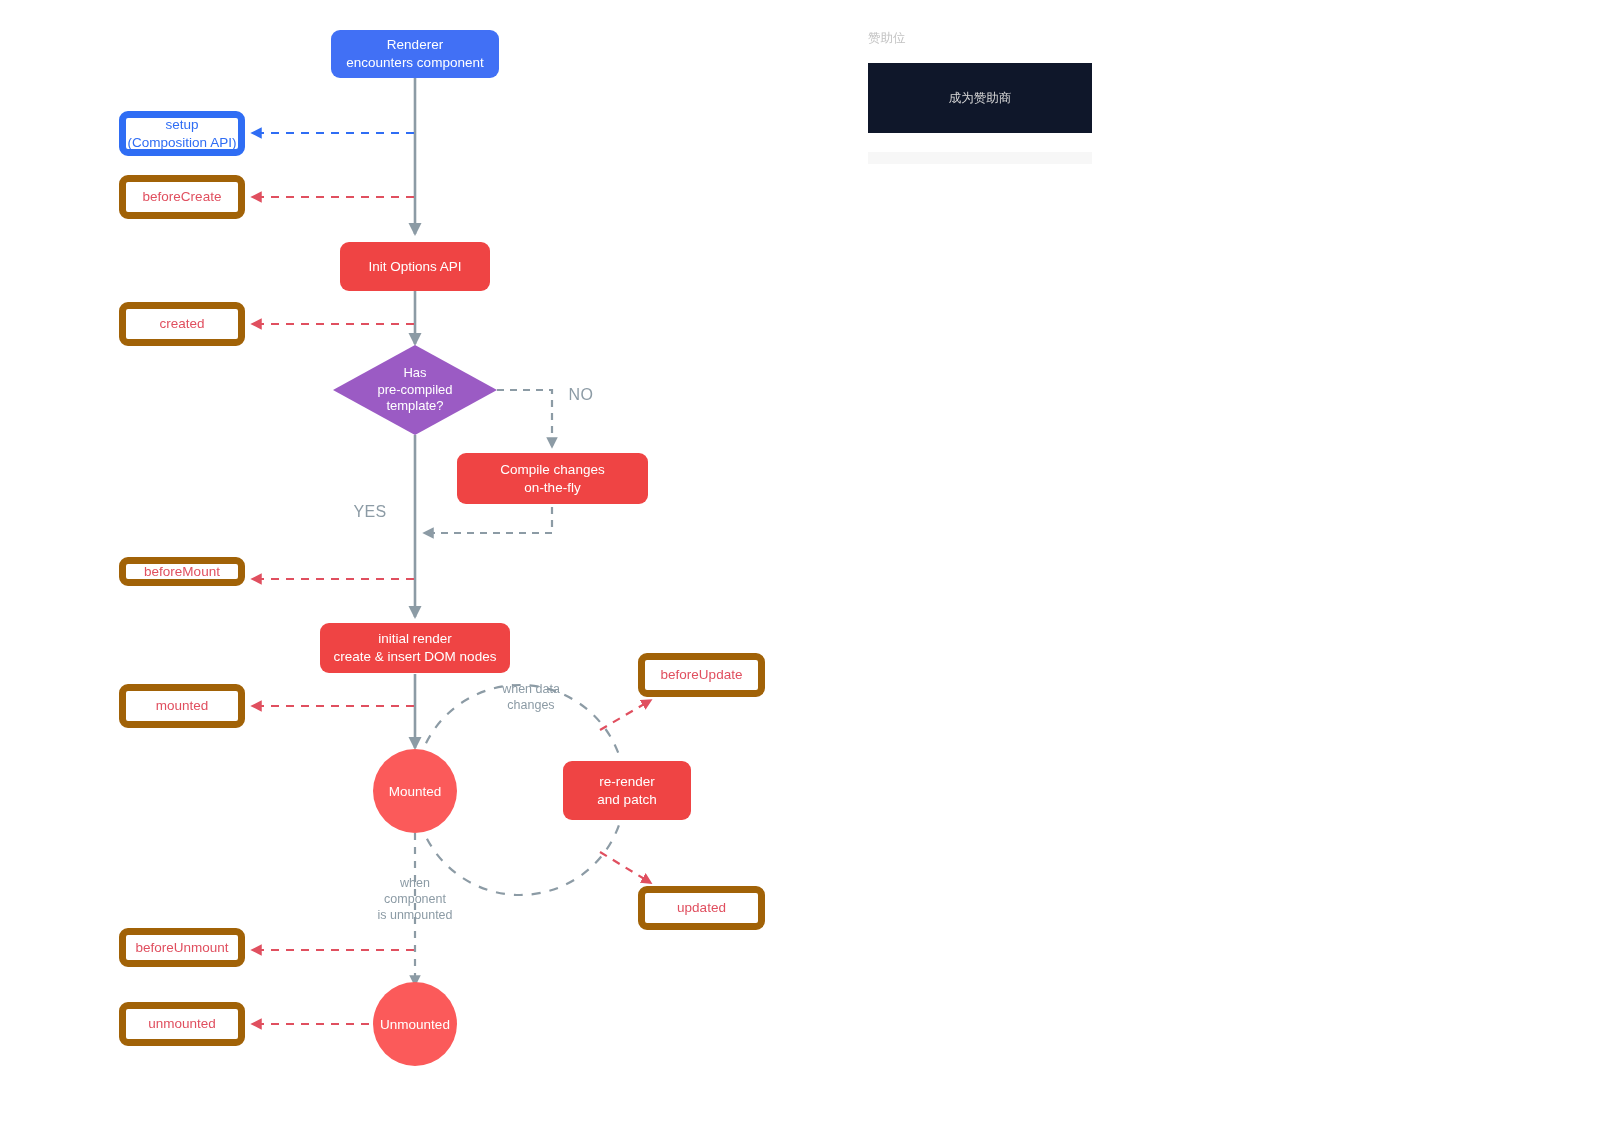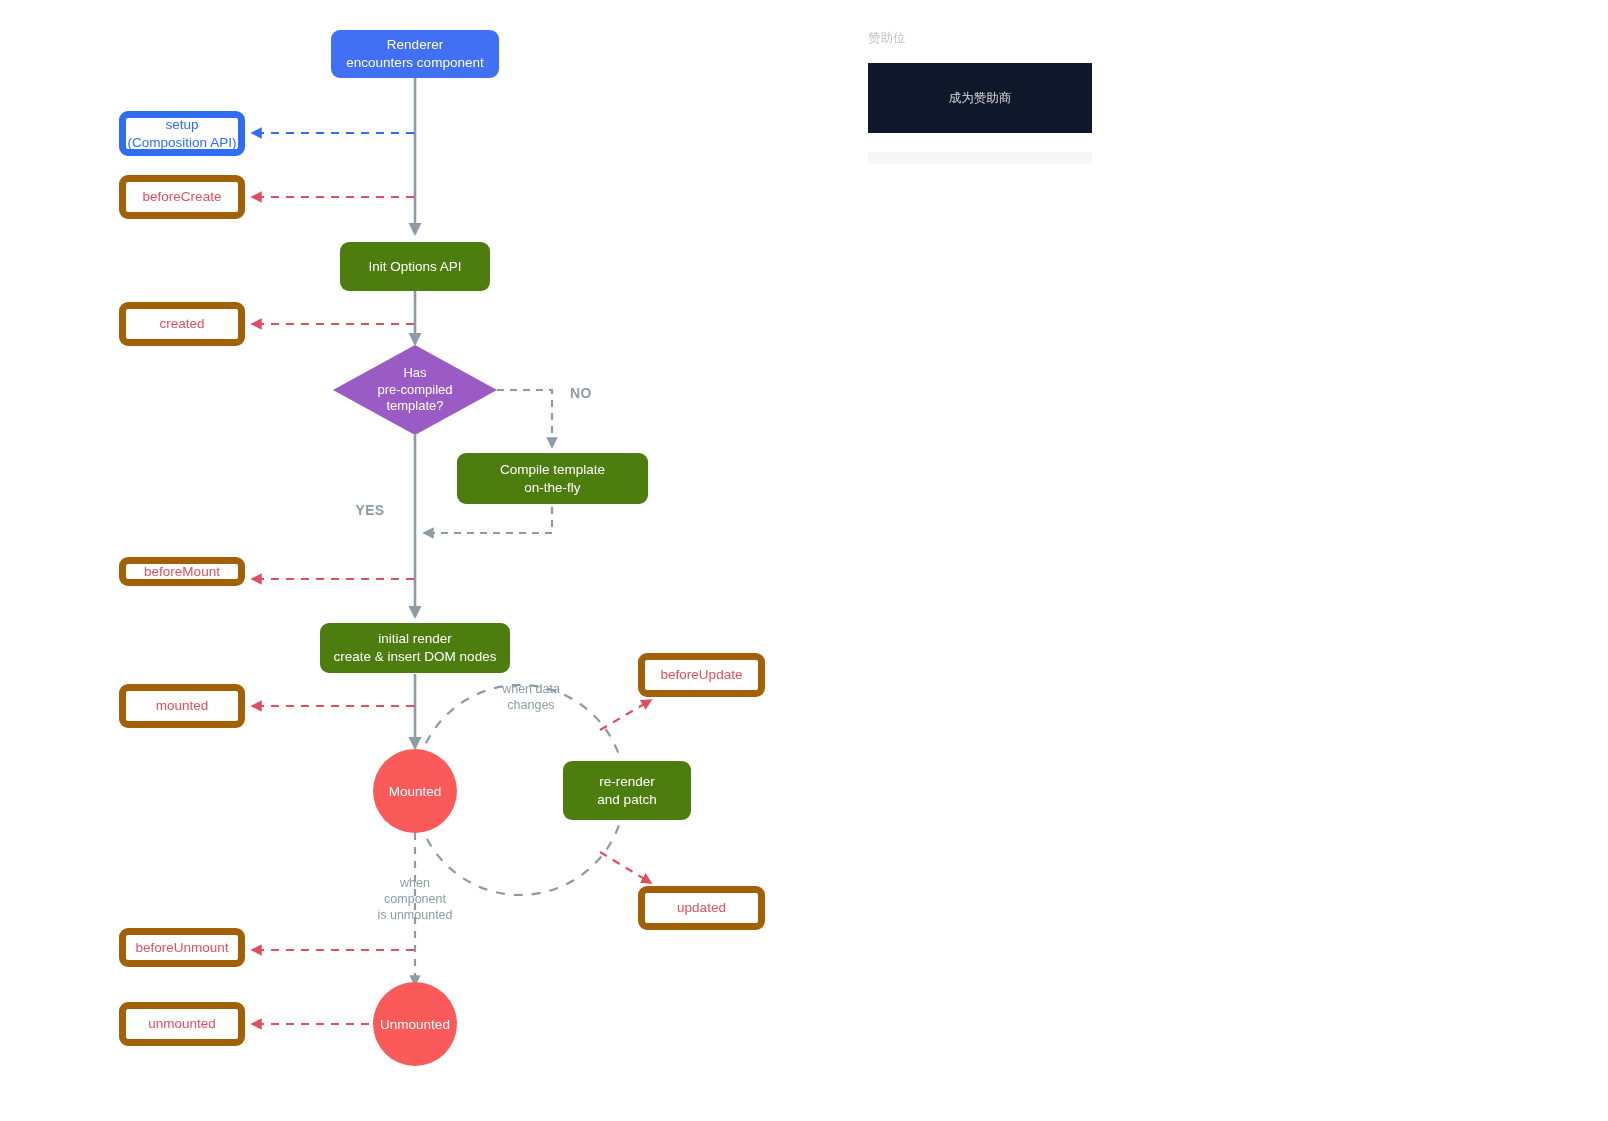--- a/index.html
+++ b/index.html
@@ -44,21 +44,21 @@
     line-height: 1.32;
     white-space: pre-line;
   }
 
   .node-solid {
     color: #ffffff;
     font-size: 13.5px;
     border-radius: 9px;
   }
   .node-blue  { background: #4170f5; }
-  .node-green { background: #4d7c0f; }
+  .node-green { background: #ef4444; }
 
   .node-diamond-wrap {
     position: absolute;
     display: flex;
     align-items: center;
     justify-content: center;
   }
   .node-diamond-shape {
     position: absolute;
     left: 0; top: 0;
@@ -110,22 +110,22 @@
 
   .edge-label {
     position: absolute;
     color: #8c9ba5;
     font-size: 12.5px;
     text-align: center;
     line-height: 1.28;
     white-space: pre-line;
   }
   .edge-label.is-branch {
-    font-weight: bold;
-    font-size: 14px;
+    font-weight: normal;
+    font-size: 16px;
     letter-spacing: 0.4px;
   }
 
   
   #sponsor-sidebar {
     position: absolute;
     left: 868px;
     top: 30px;
     width: 224px;
   }
@@ -236,21 +236,21 @@
 
   <div class="node node-solid node-green" style="left:340px; top:242px; width:150px; height:49px;">Init Options API</div>
 
   <div class="node-diamond-wrap" style="left:333px; top:345px; width:164px; height:90px;">
     <div class="node-diamond-shape"></div>
     <div class="node-diamond-label">Has
 pre-compiled
 template?</div>
   </div>
 
-  <div class="node node-solid node-green" style="left:457px; top:453px; width:191px; height:51px;">Compile template
+  <div class="node node-solid node-green" style="left:457px; top:453px; width:191px; height:51px;">Compile changes
 on-the-fly</div>
 
   <div class="node node-solid node-green" style="left:320px; top:623px; width:190px; height:50px;">initial render
 create &amp; insert DOM nodes</div>
 
   <div class="node-circle" style="left:373px; top:749px; width:84px; height:84px;">Mounted</div>
 
   <div class="node node-solid node-green" style="left:563px; top:761px; width:128px; height:59px;">re-render
 and patch</div>
 

